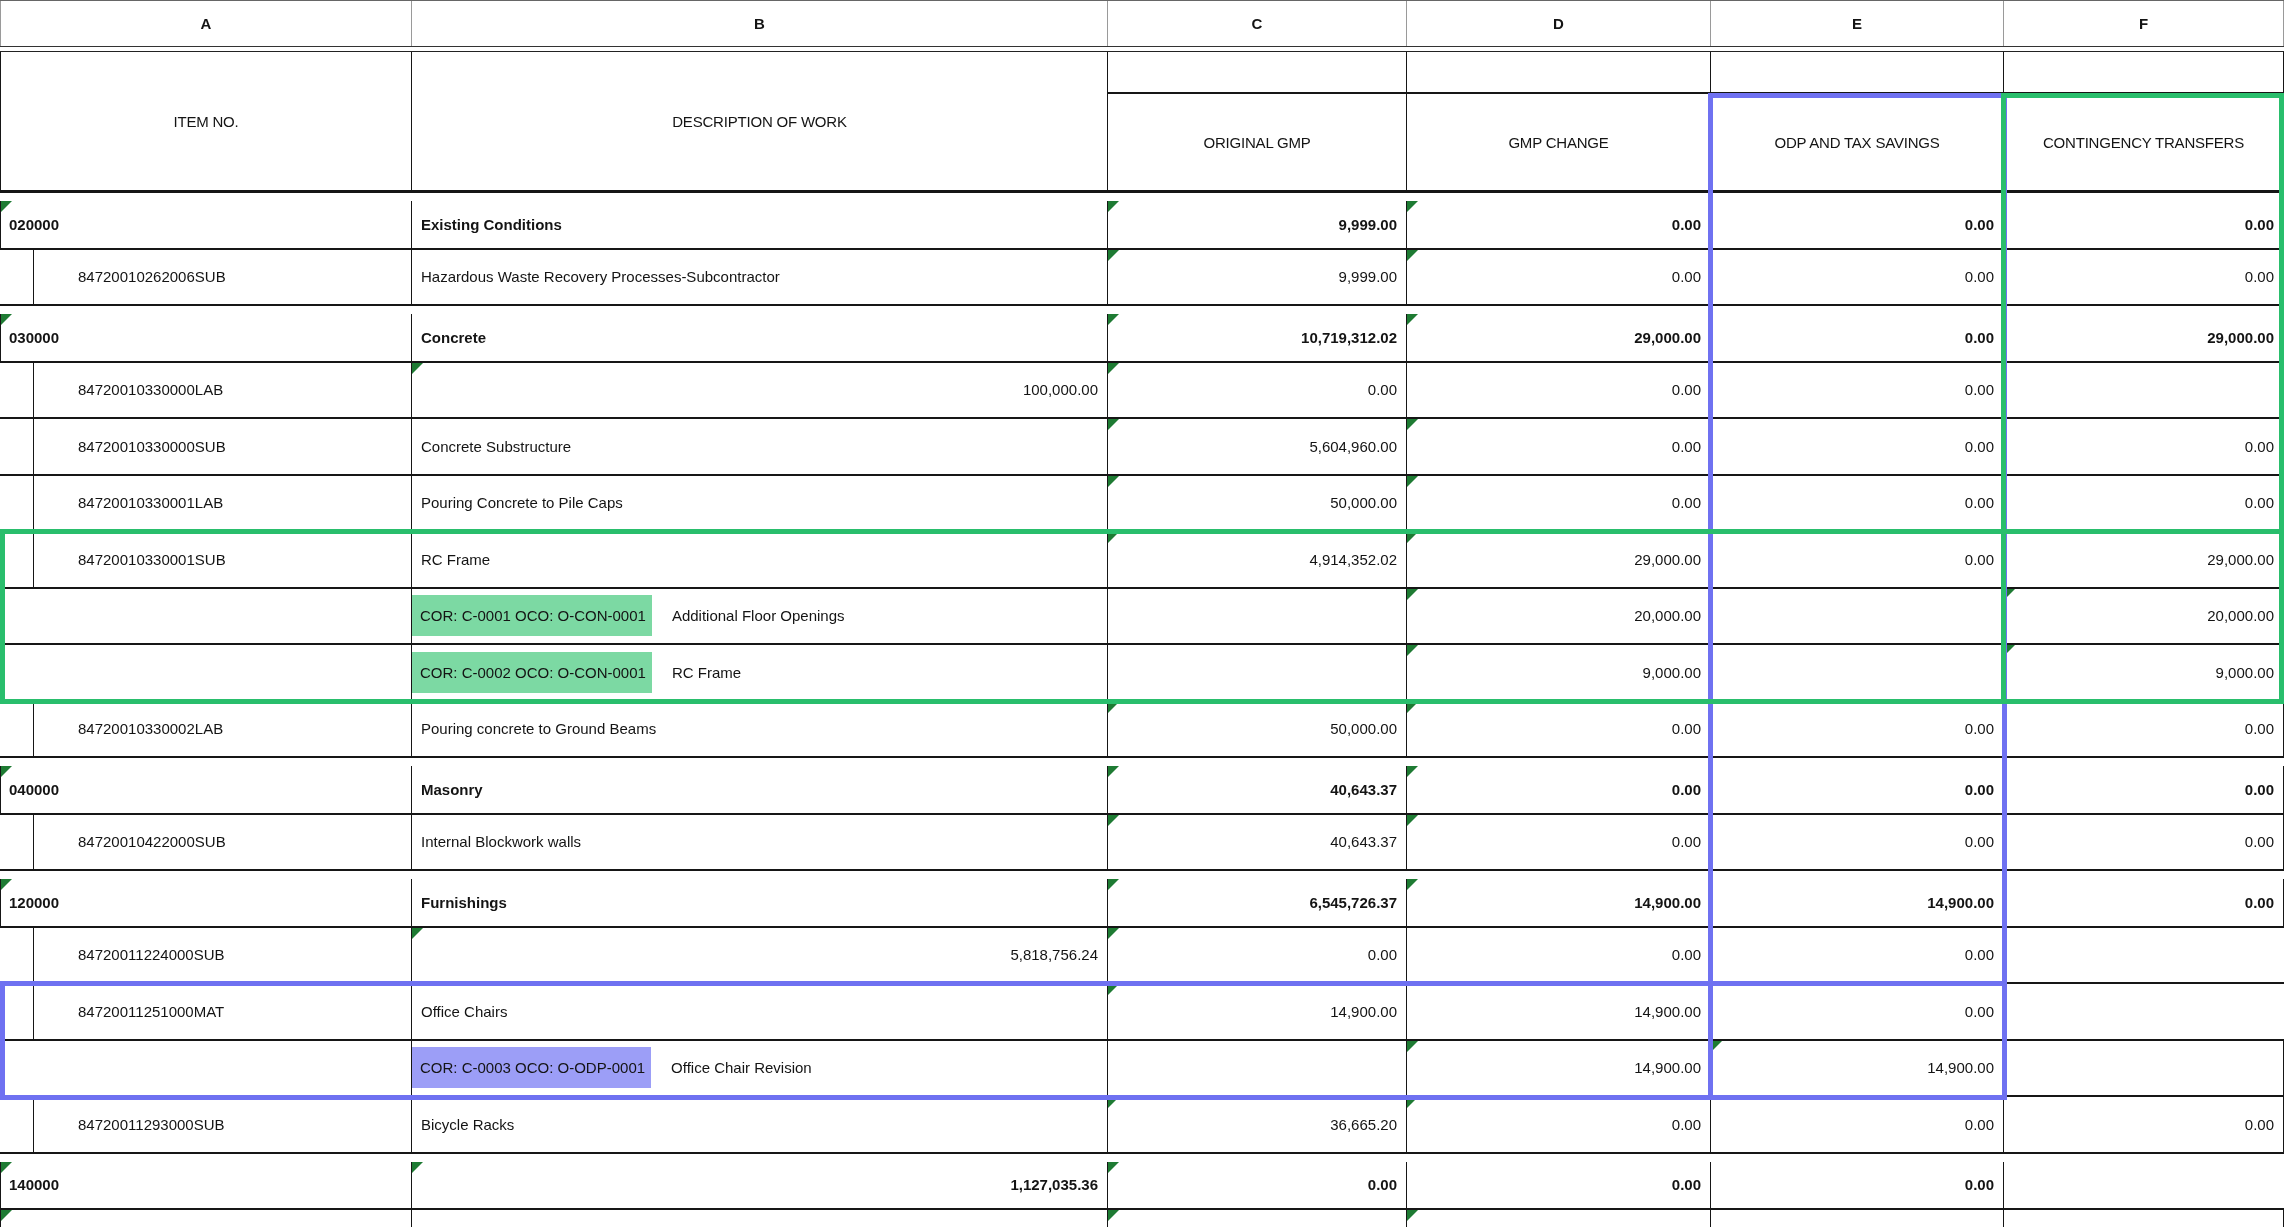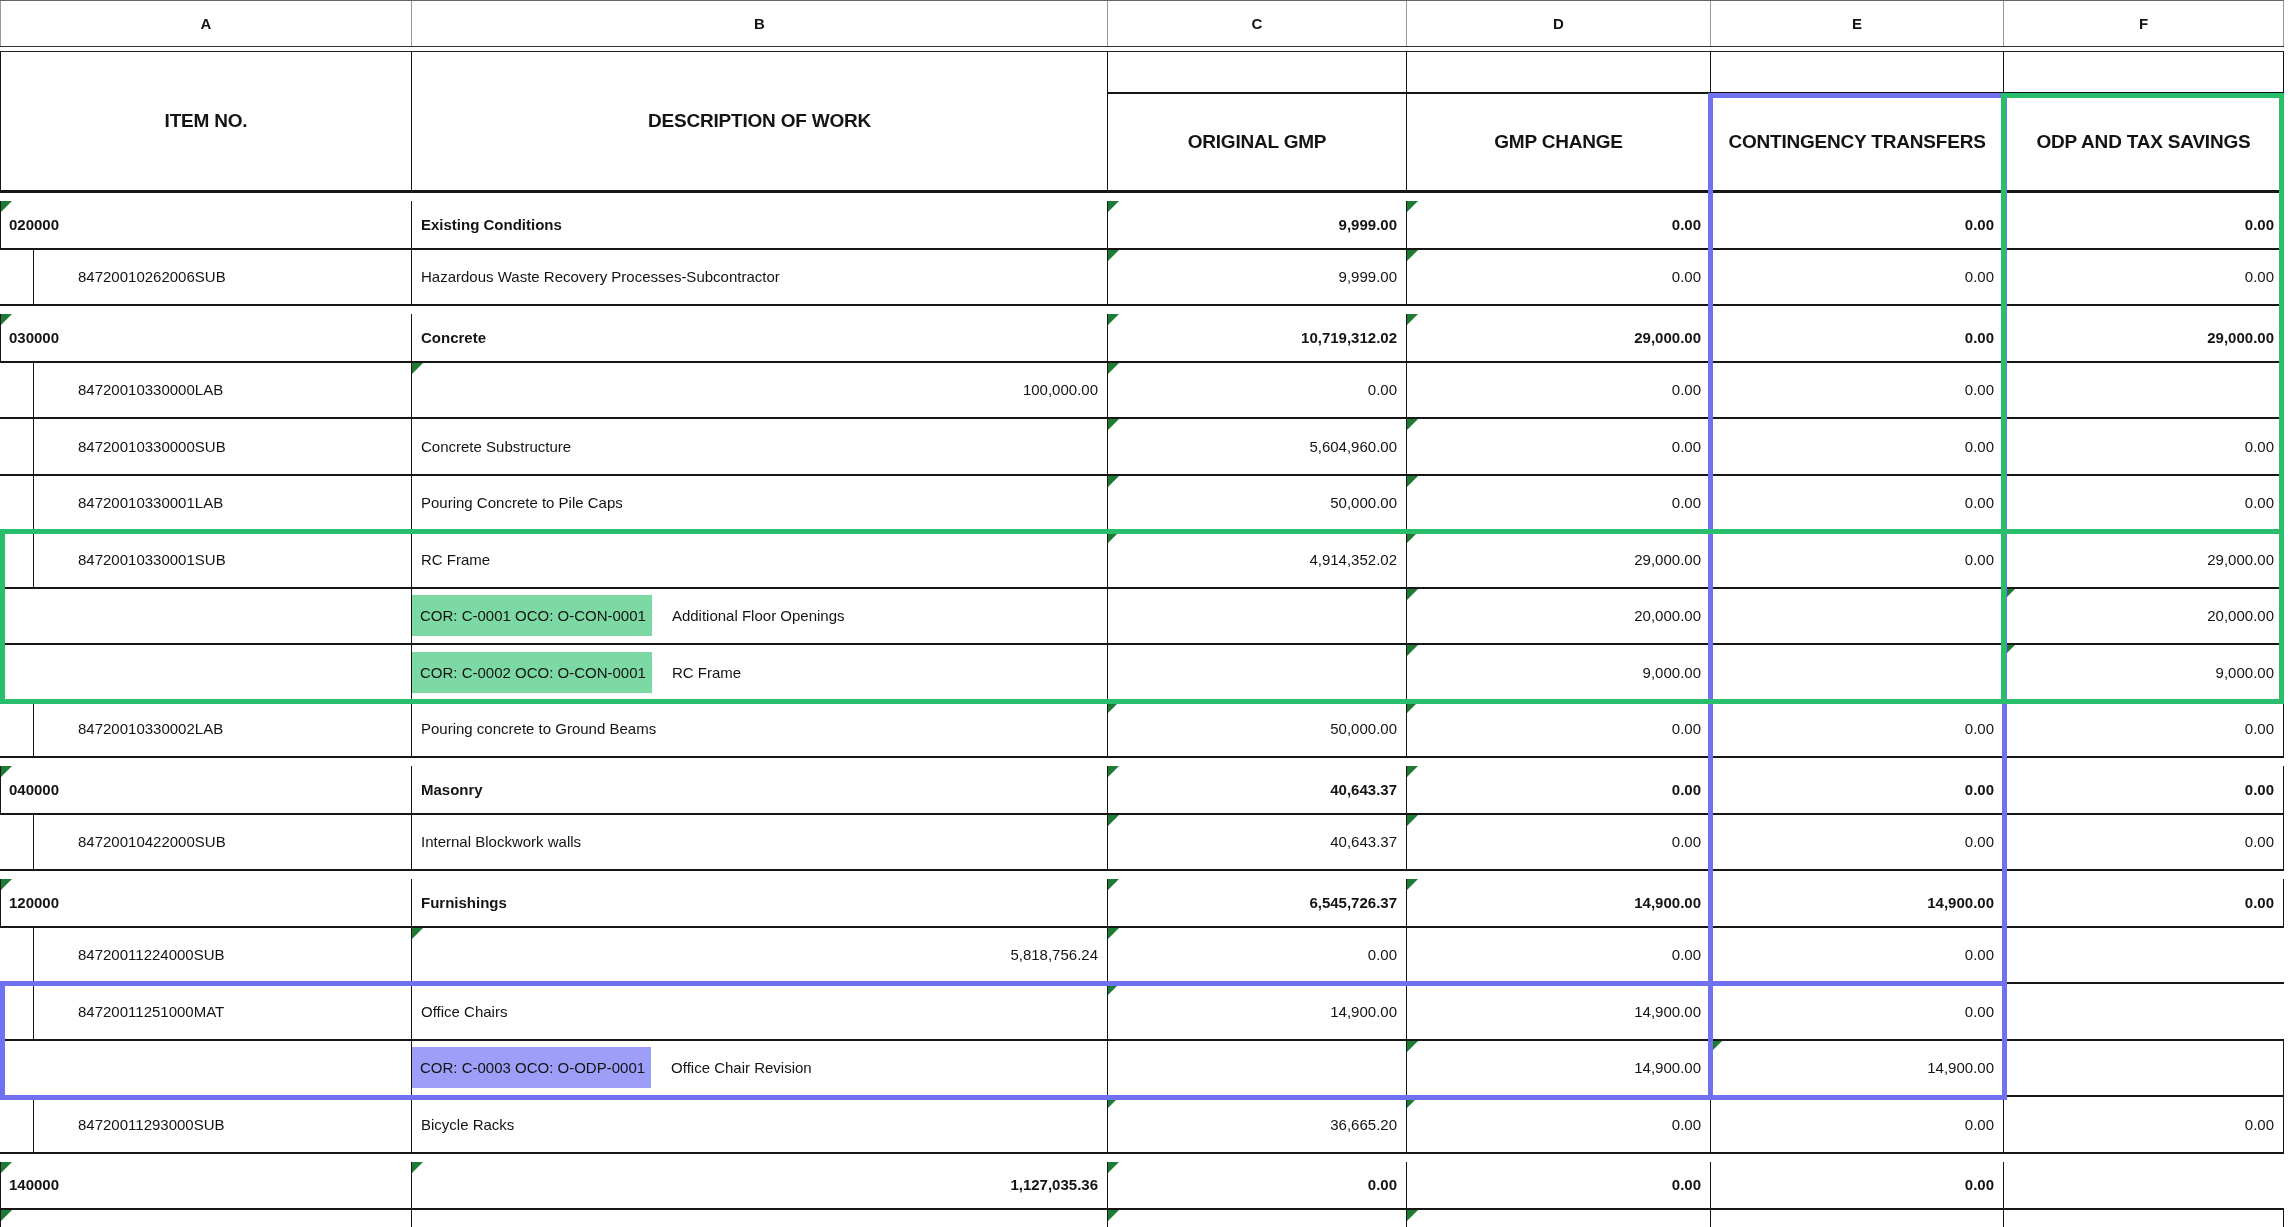--- a/index.html
+++ b/index.html
@@ -18,21 +18,21 @@
   .letters .lcell{display:flex;align-items:center;justify-content:center;font-size:15px;font-weight:600;
     border-right:1px solid #9a9a9a;box-sizing:border-box;}
   .letters .lcell:first-child{border-left:1px solid #9a9a9a;}
   .spacer{height:5px;border-bottom:1px solid #222;box-sizing:border-box;width:2284px;}
 
   
   .band{height:141px;border-bottom:3px solid var(--grid);box-sizing:border-box;}
   .band > div{border-right:1px solid var(--grid);box-sizing:border-box;position:relative;}
   .band > div:first-child{border-left:1px solid var(--grid);}
   .htext{display:flex;align-items:center;justify-content:center;text-align:center;
-    font-weight:bold;font-size:19px;letter-spacing:-0.2px;height:100%;}
+    font-weight:normal;font-size:15px;letter-spacing:-0.2px;height:100%;}
   .twotier{display:flex;flex-direction:column;}
   .twotier .sub{height:42px;border-bottom:2px solid var(--grid);box-sizing:border-box;}
   .twotier .htext{flex:1;}
 
   
   .row{height:56.5px;border-bottom:2px solid var(--grid);box-sizing:border-box;
     display:grid;grid-template-columns:412px 696px 299px 304px 293px 280px;}
   .row.partial{height:17px;border-bottom:none;}
   .cell{position:relative;display:flex;align-items:center;font-size:15px;
     border-right:1px solid var(--grid);box-sizing:border-box;overflow:hidden;white-space:nowrap;}
@@ -86,25 +86,25 @@
       <div class="twotier">
         <div class="sub"></div>
         <div class="htext">ORIGINAL GMP</div>
       </div>
       <div class="twotier">
         <div class="sub"></div>
         <div class="htext">GMP CHANGE</div>
       </div>
       <div class="twotier">
         <div class="sub"></div>
+        <div class="htext">ODP AND TAX SAVINGS</div>
+      </div>
+      <div class="twotier">
+        <div class="sub"></div>
         <div class="htext">CONTINGENCY TRANSFERS</div>
-      </div>
-      <div class="twotier">
-        <div class="sub"></div>
-        <div class="htext">ODP AND TAX SAVINGS</div>
       </div>
     </div>
 
     <div id="rows">
         <div class="row section">
           <div class="cell col-a">020000<span class="tri"></span></div>
           <div class="cell col-b">Existing Conditions</div>
           <div class="cell col-c num">9,999.00<span class="tri"></span></div>
           <div class="cell col-d num">0.00<span class="tri"></span></div>
           <div class="cell col-e num">0.00</div>

